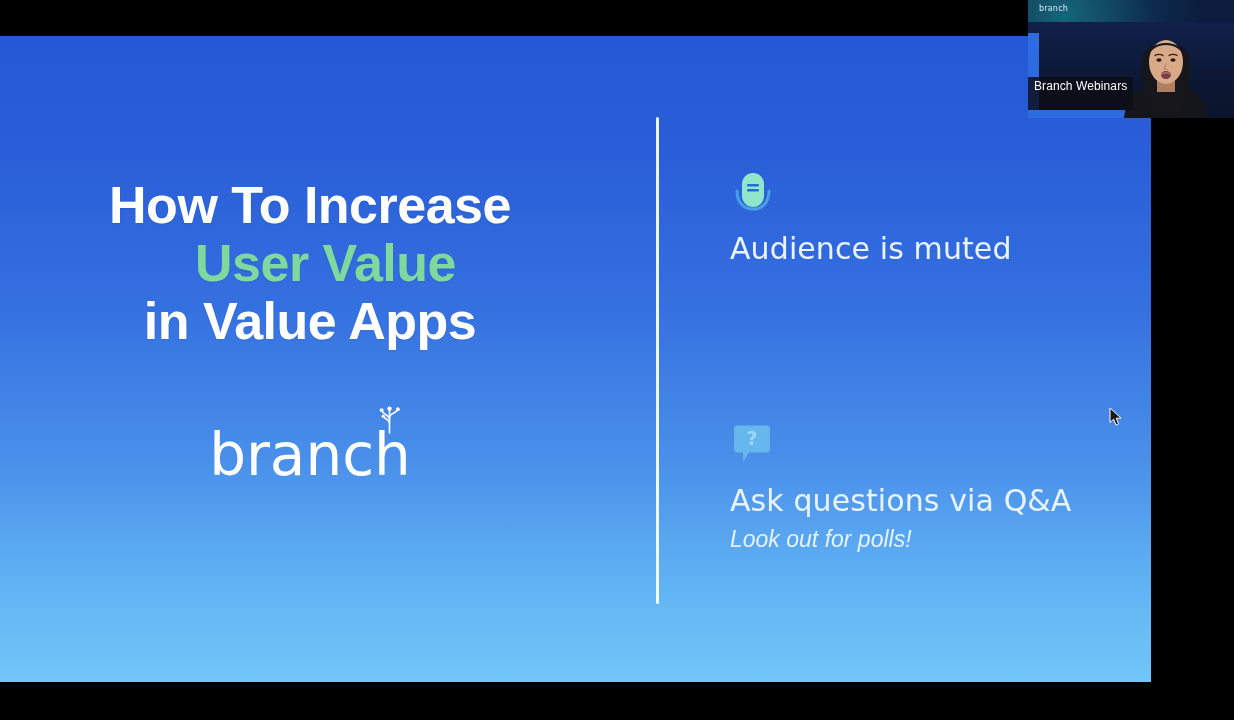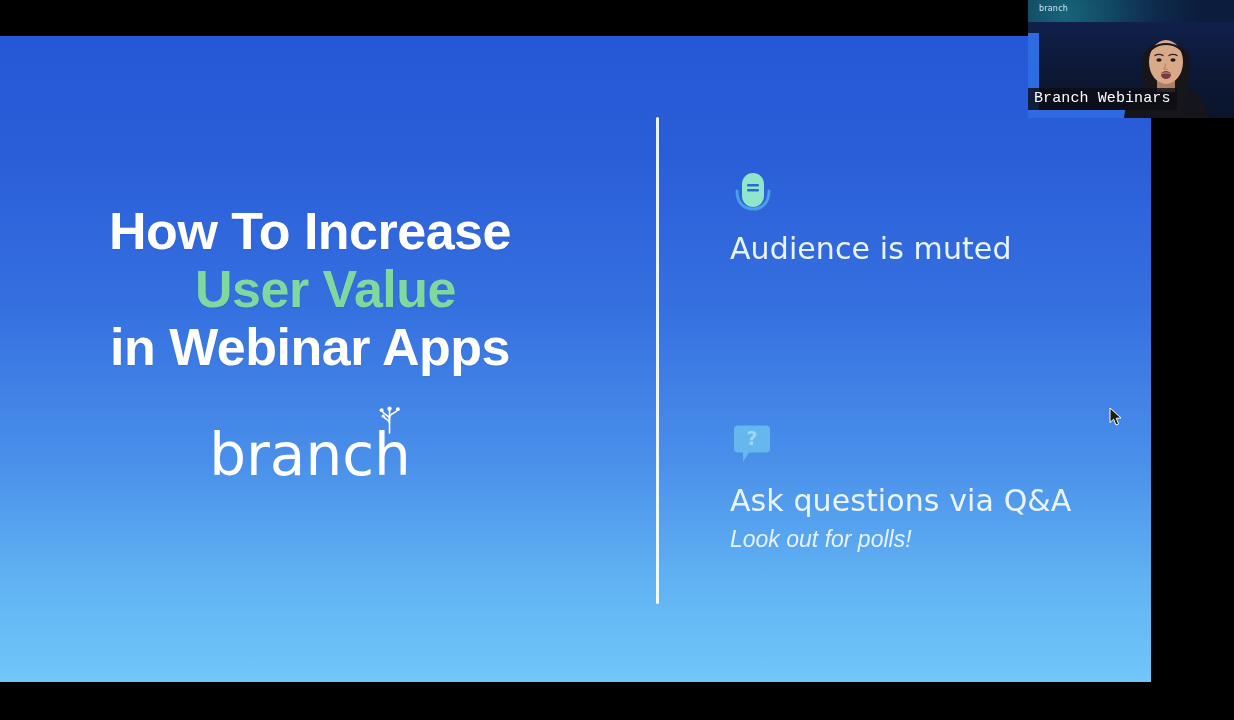--- a/index.html
+++ b/index.html
@@ -40,21 +40,20 @@
     position:absolute;
     left:0; top:140px;
     width:620px;
     text-align:center;
     font-weight:700;
     font-size:52px;
     line-height:1.12;
     letter-spacing:-0.5px;
     color:#ffffff;
     text-shadow:0 1px 2px rgba(0,0,0,.07);
-    margin-top:26px;
   }
   #slide-title .ln { display:block; white-space:nowrap; }
   #slide-title .accent { color:#7fd99f;padding-left:31px; }
 
   
   #brand-logo {
     position:absolute;
     left:0; top:390px;
     width:620px;
     text-align:center;
@@ -153,26 +152,26 @@
     font-size:8px;
     color:#cfe9f2;
     letter-spacing:.2px;
     font-family:"DejaVu Sans", sans-serif;
   }
   
   #cam-person { position:absolute; left:88px; top:22px; width:100px; height:96px; }
   #cam-label {
     position:absolute;
     left:0; bottom:8px;
-    padding:2px 6px 3px 6px;
+    padding:2px 6px 17px 6px;
     background:rgba(12,14,22,0.82);
     color:#ffffff;
-    font-size:15px;
+    font-size:12px;
     letter-spacing:.1px;
-    font-family:Liberation Mono, monospace;
+    font-family:Liberation Sans, sans-serif;
     white-space:nowrap;
   }
 
   
   #cursor {
     position:absolute;
     left:1109px; top:407px;
     width:14px; height:20px;
     pointer-events:none;
   }
@@ -182,21 +181,21 @@
 
 <div id="stage">
 
   <div id="slide">
 
     <div id="left-col">
 
       <div id="slide-title">
         <span class="ln">How To Increase</span>
         <span class="ln accent">User Value</span>
-        <span class="ln">in Webinar Apps</span>
+        <span class="ln">in Value Apps</span>
       </div>
 
       <div id="brand-logo">
         <span class="wrap">
           <span id="brand-word">branch</span>
           <svg id="brand-sprig" viewBox="0 0 28 30">
             <g stroke="#ffffff" stroke-width="1.6" fill="none" stroke-linecap="round">
               <path d="M13.5 29 L13.5 12"></path>
               <path d="M13.5 16 C13.5 11, 8 11, 6.5 7.5"></path>
               <path d="M13.5 14 C13.5 9, 19 10, 21 6.5"></path>

